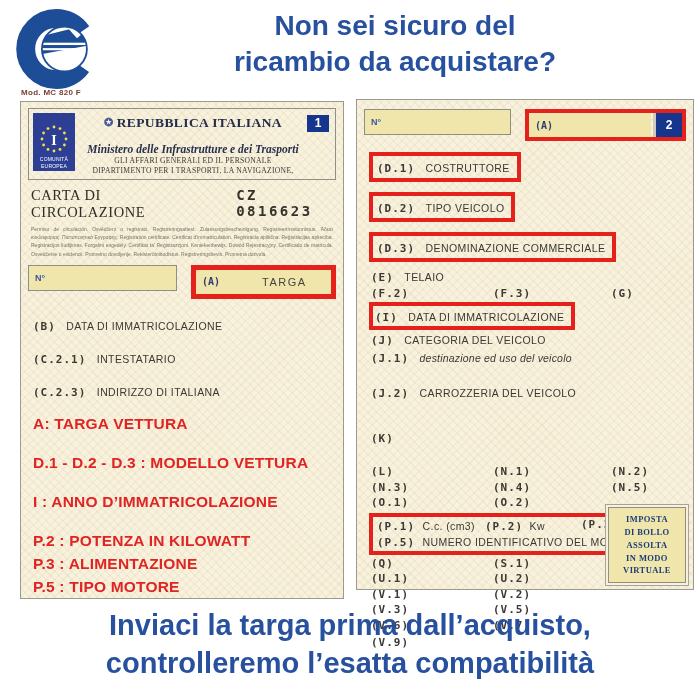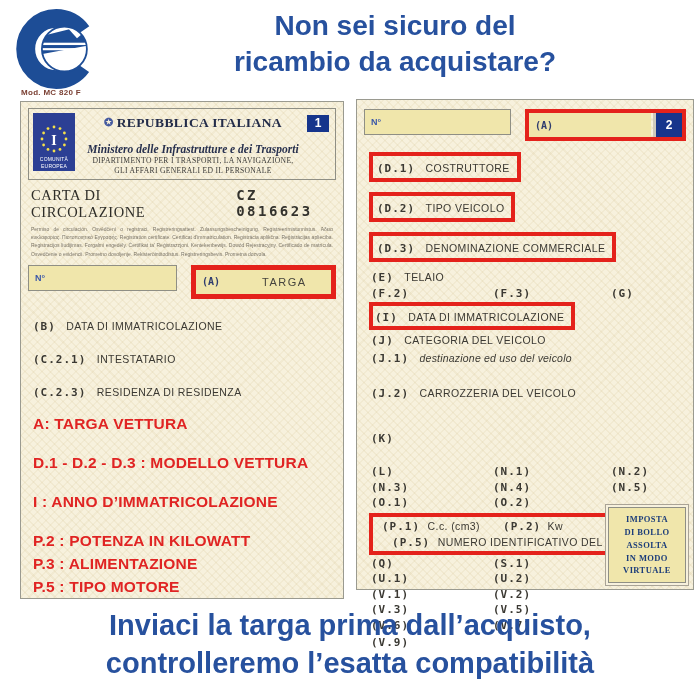--- a/index.html
+++ b/index.html
@@ -58,21 +58,21 @@
   
   .annos{margin:14px 10px 0 12px;color:var(--redtext);font-weight:800;}
   .anno{font-size:15.5px;letter-spacing:.2px;}
   .anno.sp{margin-bottom:21px;}
   .anno.tight{margin-bottom:5px;}
   
   .rrows{margin:8px 6px 0 12px;}
   .rrow{margin:0 0 1px 2px;line-height:14.5px;white-space:nowrap;}
   .grid3{display:grid;grid-template-columns:122px 118px auto;}
   .rframe{display:inline-block;border:4px solid var(--red);padding:2px 7px 2px 4px;margin:3px 0 7px 0;}
-  .pbox{border:4px solid var(--red);margin:2px 10px 0 0;padding:1px 4px;text-align:center;}
+  .pbox{border:4px solid var(--red);margin:2px 10px 0 0;padding:1px 4px;}
   .pline{display:grid;grid-template-columns:108px 96px auto;line-height:14px;white-space:nowrap;}
   .pline2{line-height:14px;white-space:nowrap;}
   .imposta{position:absolute;right:7px;bottom:6px;width:72px;background:var(--field);
            border:1px solid var(--fieldborder);box-shadow:0 0 0 2px var(--cream),0 0 0 3px #a9a396;
            text-align:center;padding:5px 2px;font-family:"Liberation Serif",serif;
            font-weight:bold;font-size:8.5px;line-height:1.5;color:#1c3d7a;letter-spacing:.4px;}
 </style>
 </head>
 <body>
 
@@ -122,22 +122,22 @@
       <div class="eu-txt">
         <div>COMUNITÀ</div>
         <div>EUROPEA</div>
       </div>
     </div>
     <div class="hdr-center">
       <div class="country">
         <span class="emblem">✪</span><span>REPUBBLICA ITALIANA</span>
       </div>
       <div class="ministry">Ministero delle Infrastrutture e dei Trasporti</div>
+      <div class="dept">GLI AFFARI GENERALI ED IL PERSONALE</div>
       <div class="dept">DIPARTIMENTO PER I TRASPORTI, LA NAVIGAZIONE,</div>
-      <div class="dept">GLI AFFARI GENERALI ED IL PERSONALE</div>
     </div>
     <div class="badge one">1</div>
   </div>
 
   <div class="carta-row">
     <span class="carta-title">CARTA DI CIRCOLAZIONE</span>
     <span class="carta-num">CZ 0816623</span>
   </div>
 
   <div class="fineprint">Permiso de circulación. Osvědčení o registraci. Registreringsattest. Zulassungsbescheinigung. Registreerimistunnistus. Άδεια κυκλοφορίας. Πιστοποιητικό Εγγραφής. Registration certificate. Certificat d'immatriculation. Registrácia aplikčna. Reģistrācijas apliecība. Registracijos liudijimas. Forgalmi engedély. Ċertifikat ta' Reġistrazzjoni. Kentekenbewijs. Dowód Rejestracyjny. Certificado de matrícula. Osvedčenie o evidencii. Prometno dovoljenje. Rekisteröintitodistus. Registreringsbevis. Prometna dozvola.</div>
@@ -158,21 +158,21 @@
     <div class="item">
       <span class="code">(B)</span>
       <span class="lbl">DATA DI IMMATRICOLAZIONE</span>
     </div>
     <div class="item">
       <span class="code">(C.2.1)</span>
       <span class="lbl">INTESTATARIO</span>
     </div>
     <div class="item">
       <span class="code">(C.2.3)</span>
-      <span class="lbl">RESIDENZA DI RESIDENZA</span>
+      <span class="lbl">INDIRIZZO DI ITALIANA</span>
     </div>
   </div>
 
   <div class="annos">
     <div class="anno sp">A: TARGA VETTURA</div>
     <div class="anno sp">D.1 - D.2 - D.3 : MODELLO VETTURA</div>
     <div class="anno sp">I : ANNO D’IMMATRICOLAZIONE</div>
     <div class="anno tight">P.2 : POTENZA IN KILOWATT</div>
     <div class="anno tight">P.3 : ALIMENTAZIONE</div>
     <div class="anno tight">P.5 :  TIPO MOTORE</div>

